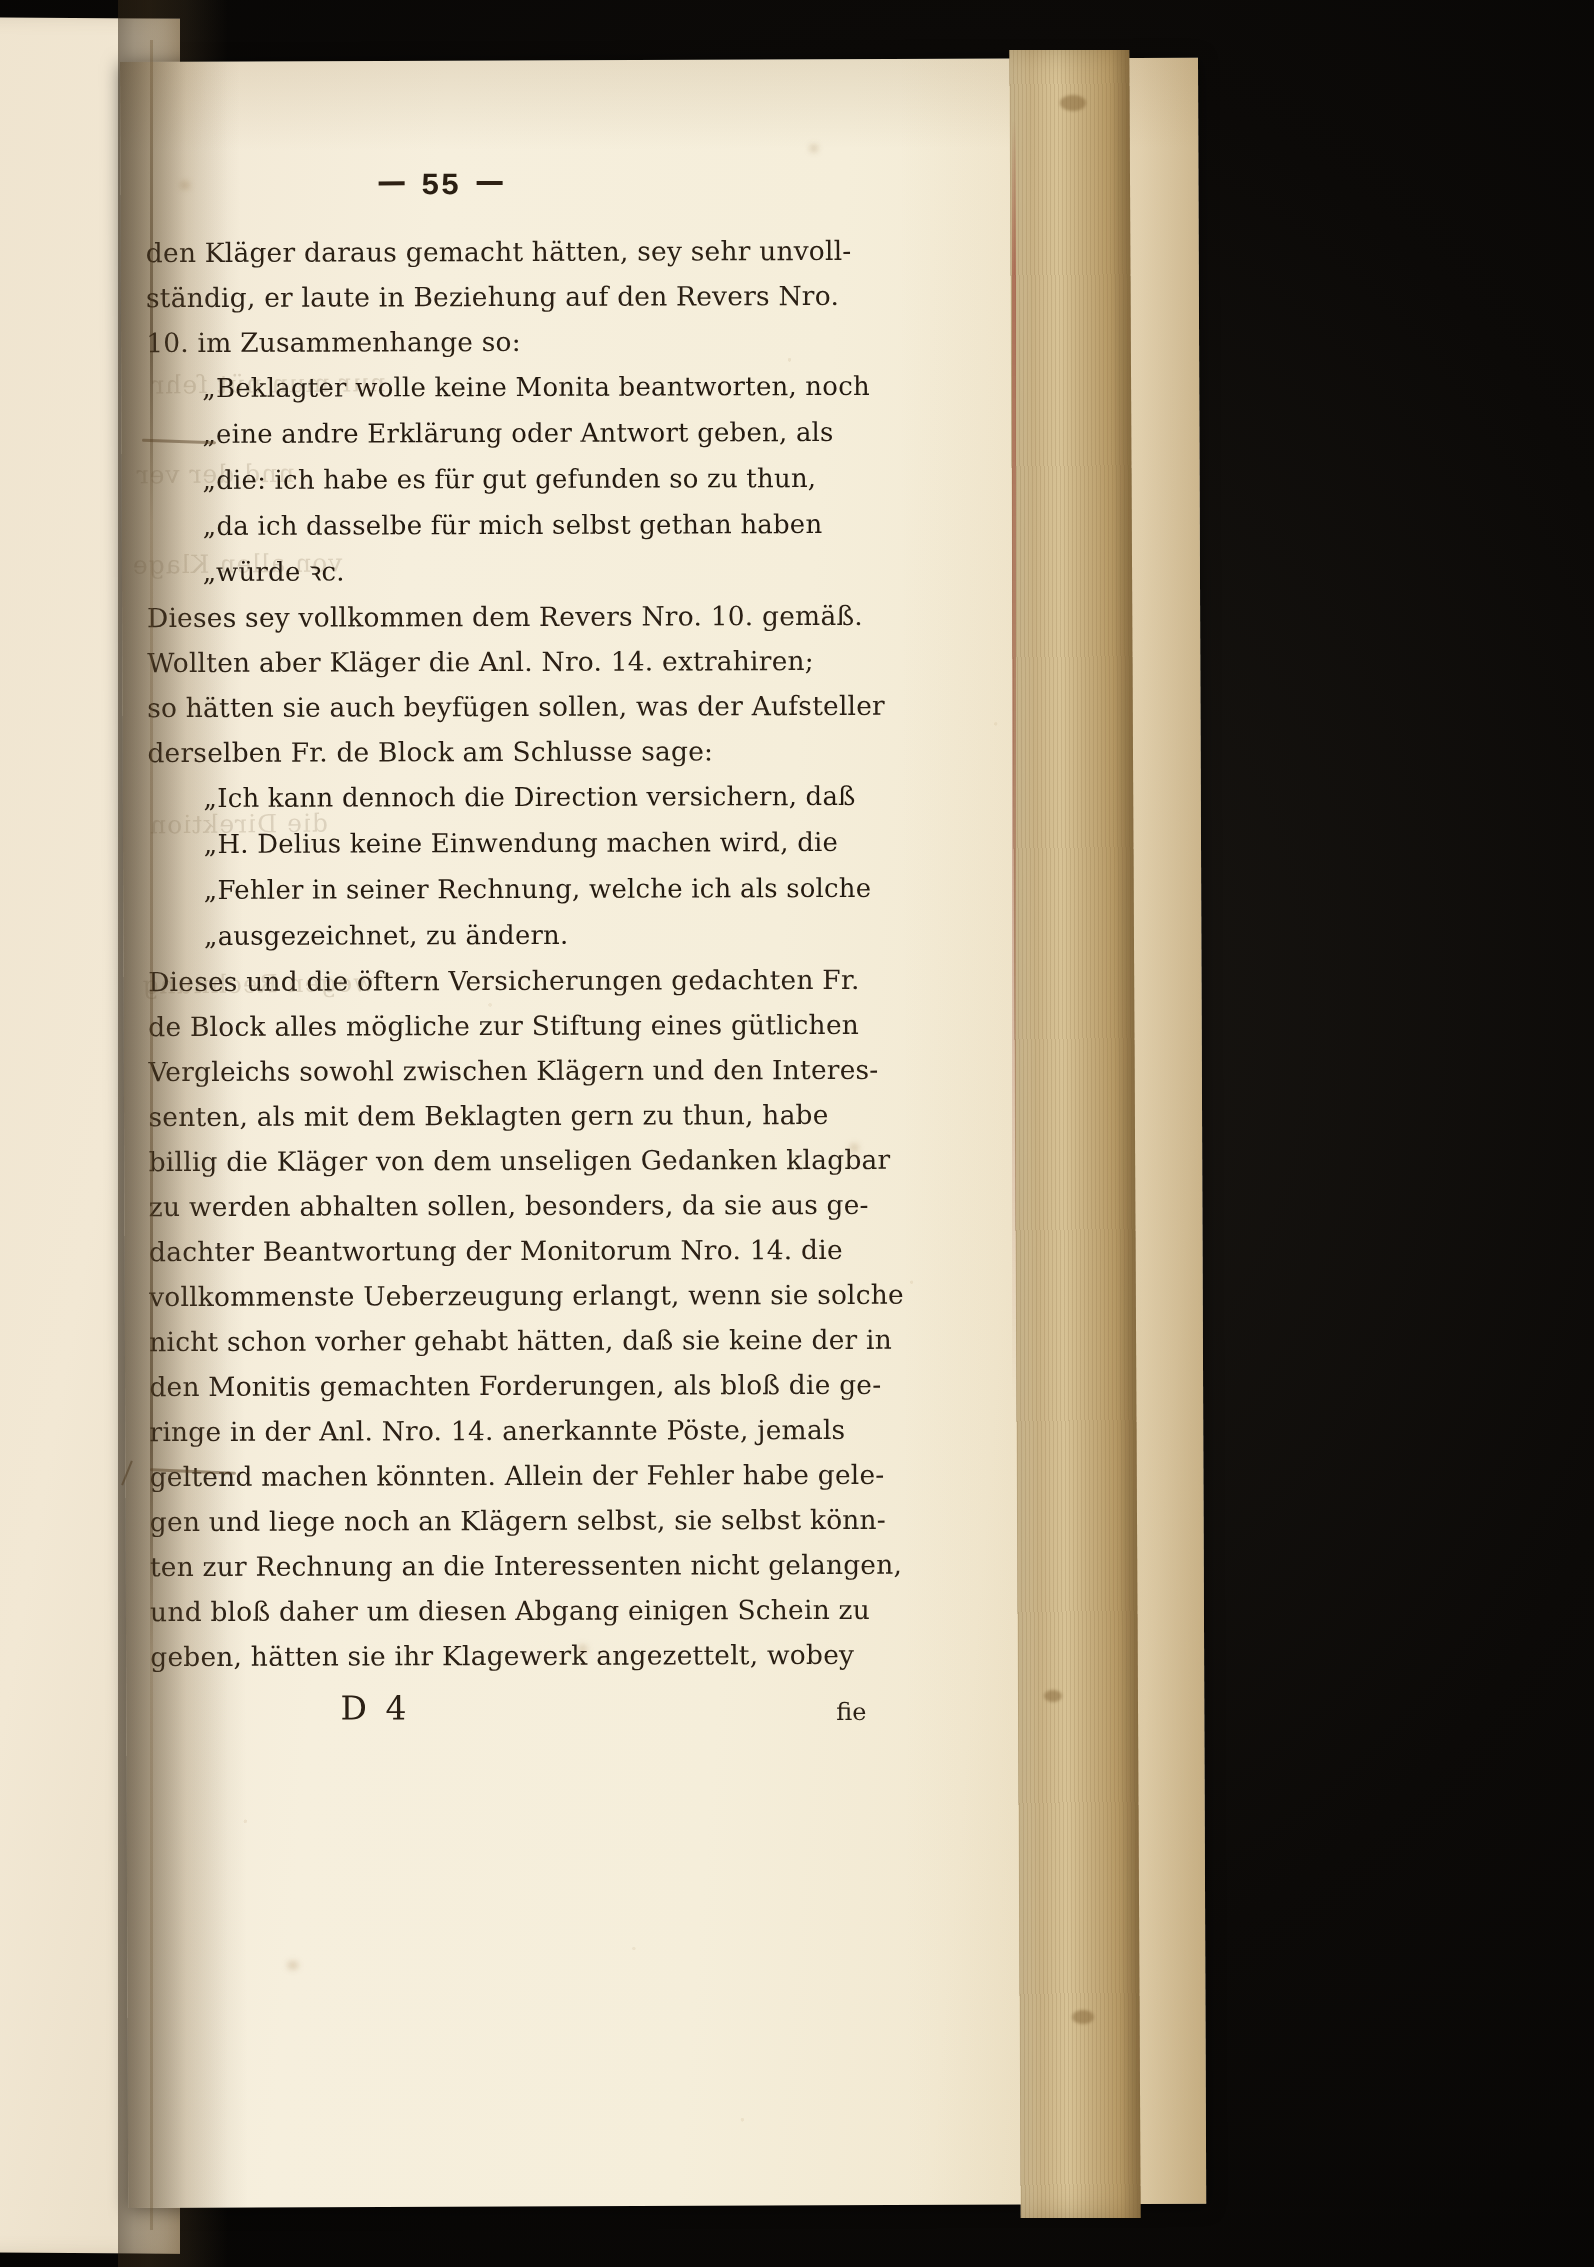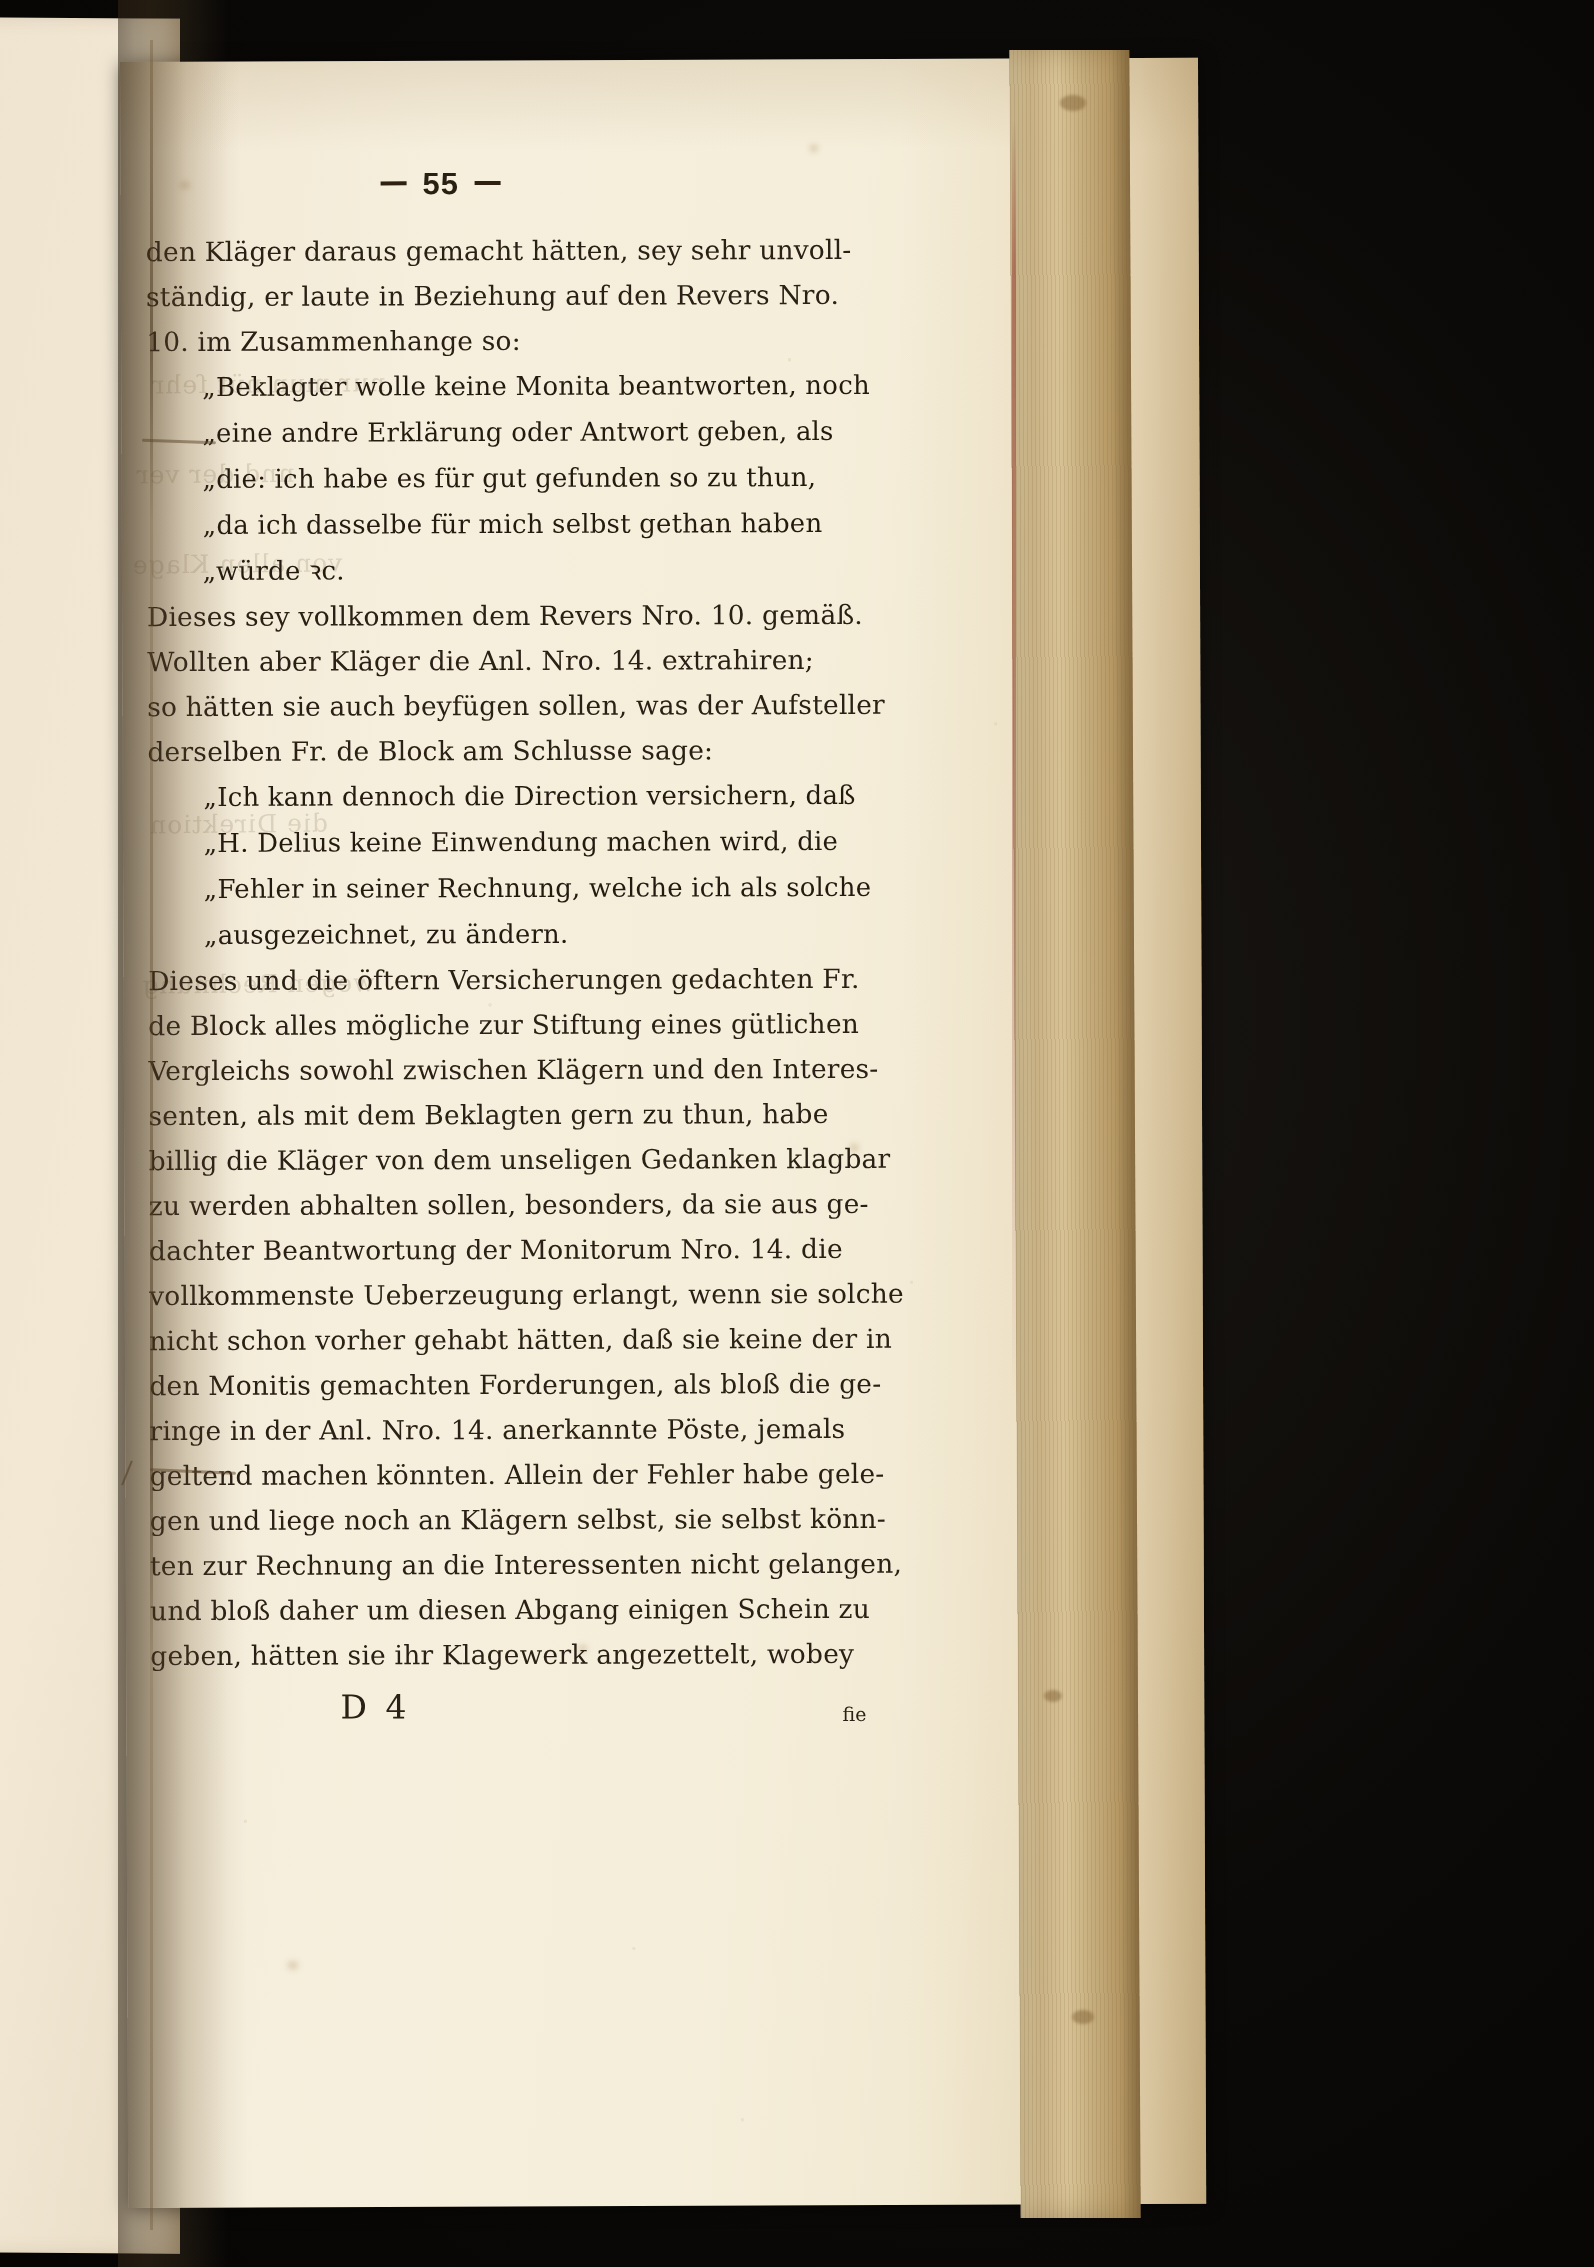--- a/index.html
+++ b/index.html
@@ -238,21 +238,21 @@
   }
   .folio .dash {
     display: inline-block;
     width: 26px;
     height: 4px;
     background: #2e2114;
     vertical-align: middle;
     margin: 0 16px 6px 16px;
   }
   .folio .num {
-    font-family: Liberation Sans, sans-serif;
+    font-family: Liberation Mono, monospace;
     font-weight: 600;
   }
 
   .para {
     font-family: "DejaVu Serif", serif;
     font-size: 26.5px;
     line-height: 45px;
     color: #2b2015;
     margin: 0;
   }
@@ -295,21 +295,21 @@
     padding-right: 4px;
   }
   .signature {
     font-family: "DejaVu Serif", serif;
     font-size: 33px;
     color: #2b2015;
     letter-spacing: 4px;
   }
   .catchword {
     font-family: "DejaVu Serif", serif;
-    font-size: 19px;
+    font-size: 24px;
     color: #2b2015;
   }
 
   .slash-mark {
     position: absolute;
     left: 126px;
     top: 1460px;
     width: 2px;
     height: 26px;
     background: rgba(80, 60, 34, 0.55);

